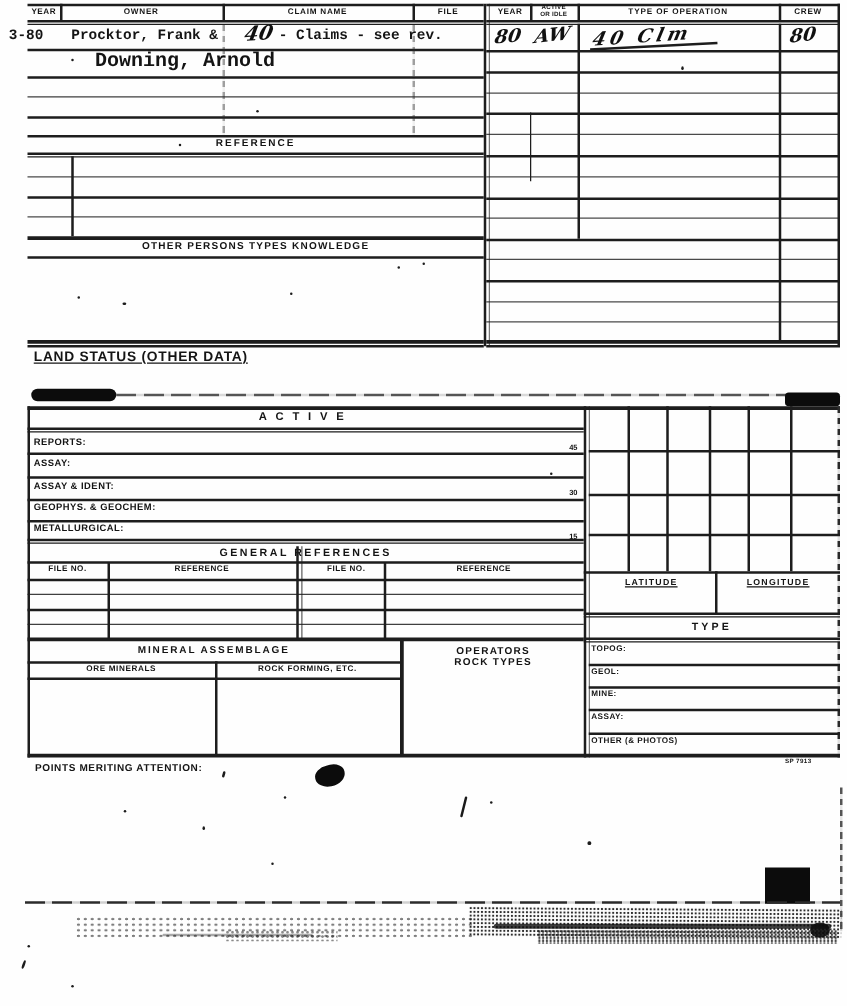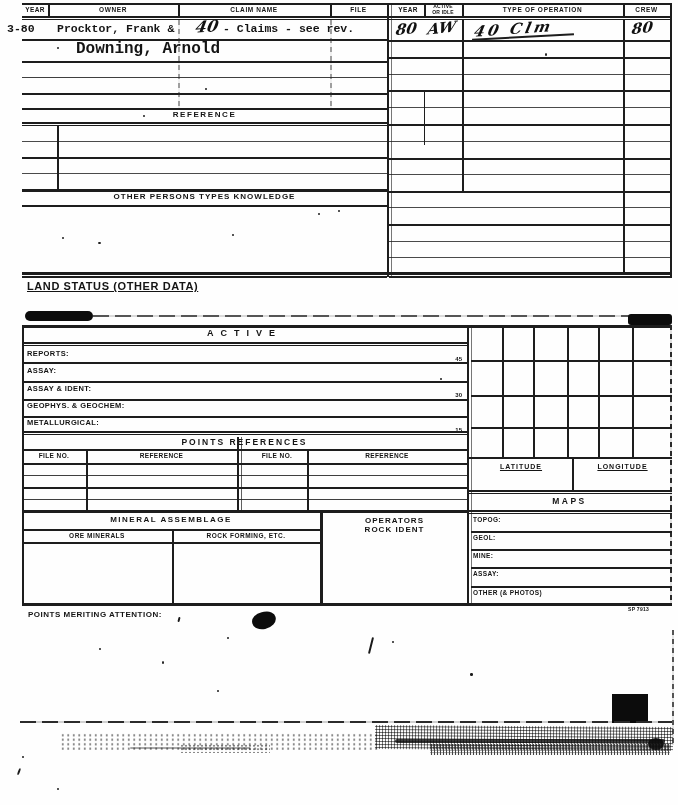--- a/index.html
+++ b/index.html
@@ -136,21 +136,21 @@
     <div class="hl" style="left:22px;top:399px;width:445px;height:1.5px;"></div>
     <div class="t" style="left:27px;top:402px;font-size:7.5px;letter-spacing:.4px;">GEOPHYS. &amp; GEOCHEM:</div>
     <div class="hl" style="left:22px;top:416px;width:445px;height:1.5px;"></div>
     <div class="t" style="left:27px;top:419px;font-size:7.5px;letter-spacing:.4px;">METALLURGICAL:</div>
     <div class="t r" style="left:440px;width:22px;top:427px;font-size:6px;">15</div>
     <div class="hl" style="left:22px;top:431px;width:445px;height:2px;"></div>
     <div class="hl" style="left:22px;top:434px;width:445px;height:1px;"></div>
   </div>
 
   <div>
-    <div class="t c" style="left:22px;width:445px;top:438px;font-size:8.5px;letter-spacing:2px;">POINTS REFERENCES</div>
+    <div class="t c" style="left:22px;width:445px;top:438px;font-size:8.5px;letter-spacing:2px;">GENERAL REFERENCES</div>
     <div class="hl" style="left:22px;top:449px;width:445px;height:1.5px;"></div>
     <div class="t c" style="left:22px;width:64px;top:452px;font-size:6.5px;letter-spacing:.4px;">FILE NO.</div>
     <div class="t c" style="left:86px;width:151px;top:452px;font-size:6.5px;letter-spacing:.4px;">REFERENCE</div>
     <div class="t c" style="left:247px;width:60px;top:452px;font-size:6.5px;letter-spacing:.4px;">FILE NO.</div>
     <div class="t c" style="left:307px;width:160px;top:452px;font-size:6.5px;letter-spacing:.4px;">REFERENCE</div>
     <div class="hl" style="left:22px;top:463px;width:445px;height:1.5px;"></div>
     <div class="hl" style="left:22px;top:475px;width:445px;height:1px;opacity:.85;"></div>
     <div class="hl" style="left:22px;top:487px;width:445px;height:1.5px;"></div>
     <div class="hl" style="left:22px;top:499px;width:445px;height:1px;opacity:.85;"></div>
     <div class="hl" style="left:22px;top:510px;width:445px;height:2.5px;"></div>
@@ -163,21 +163,21 @@
   <div>
     <div class="t c" style="left:22px;width:298px;top:516px;font-size:8px;letter-spacing:1.5px;">MINERAL ASSEMBLAGE</div>
     <div class="hl" style="left:22px;top:529px;width:298px;height:1.5px;"></div>
     <div class="t c" style="left:22px;width:150px;top:532px;font-size:6.5px;letter-spacing:.5px;">ORE MINERALS</div>
     <div class="t c" style="left:172px;width:148px;top:532px;font-size:6.5px;letter-spacing:.5px;">ROCK FORMING, ETC.</div>
     <div class="hl" style="left:22px;top:542px;width:298px;height:2px;"></div>
     <div class="vl" style="left:172px;top:529px;height:76px;width:1.5px;"></div>
     <div class="vl" style="left:320px;top:511px;height:94px;width:2.5px;"></div>
     <div class="t c" style="left:322px;width:145px;top:517px;font-size:8px;letter-spacing:1px;">
       <span>OPERATORS</span><br>
-      <span>ROCK IDENT</span>
+      <span>ROCK TYPES</span>
     </div>
     <div class="hl" style="left:22px;top:603px;width:650px;height:3px;"></div>
   </div>
 
   <div>
     <div class="vl" style="left:502px;top:325px;height:132px;width:1.5px;"></div>
     <div class="vl" style="left:533px;top:325px;height:132px;width:1.5px;"></div>
     <div class="vl" style="left:567px;top:325px;height:132px;width:1.5px;"></div>
     <div class="vl" style="left:598px;top:325px;height:132px;width:1.5px;"></div>
     <div class="vl" style="left:632px;top:325px;height:132px;width:1.5px;"></div>
@@ -185,21 +185,21 @@
     <div class="hl" style="left:471px;top:395px;width:201px;height:1.5px;"></div>
     <div class="hl" style="left:471px;top:427px;width:201px;height:1.5px;"></div>
     <div class="hl" style="left:467px;top:457px;width:205px;height:2px;"></div>
 
     <div class="t c" style="left:471px;width:100px;top:463px;font-size:7px;letter-spacing:1px;text-decoration:underline;">LATITUDE</div>
     <div class="t c" style="left:575px;width:95px;top:463px;font-size:7px;letter-spacing:1px;text-decoration:underline;">LONGITUDE</div>
     <div class="vl" style="left:572px;top:457px;height:35px;width:1.5px;"></div>
     <div class="hl" style="left:467px;top:490px;width:205px;height:2px;"></div>
     <div class="hl" style="left:467px;top:493px;width:205px;height:1px;"></div>
 
-    <div class="t c" style="left:467px;width:205px;top:497px;font-size:8.5px;letter-spacing:2.5px;">MAPS</div>
+    <div class="t c" style="left:467px;width:205px;top:497px;font-size:8.5px;letter-spacing:2.5px;">TYPE</div>
     <div class="hl" style="left:467px;top:510px;width:205px;height:2px;"></div>
     <div class="hl" style="left:467px;top:513px;width:205px;height:1px;"></div>
 
     <div class="t" style="left:473px;top:516px;font-size:6.5px;letter-spacing:.4px;">TOPOG:</div>
     <div class="hl" style="left:471px;top:531px;width:201px;height:1.5px;"></div>
     <div class="t" style="left:473px;top:534px;font-size:6.5px;letter-spacing:.4px;">GEOL:</div>
     <div class="hl" style="left:471px;top:549px;width:201px;height:1.5px;"></div>
     <div class="t" style="left:473px;top:552px;font-size:6.5px;letter-spacing:.4px;">MINE:</div>
     <div class="hl" style="left:471px;top:567px;width:201px;height:1.5px;"></div>
     <div class="t" style="left:473px;top:570px;font-size:6.5px;letter-spacing:.4px;">ASSAY:</div>

